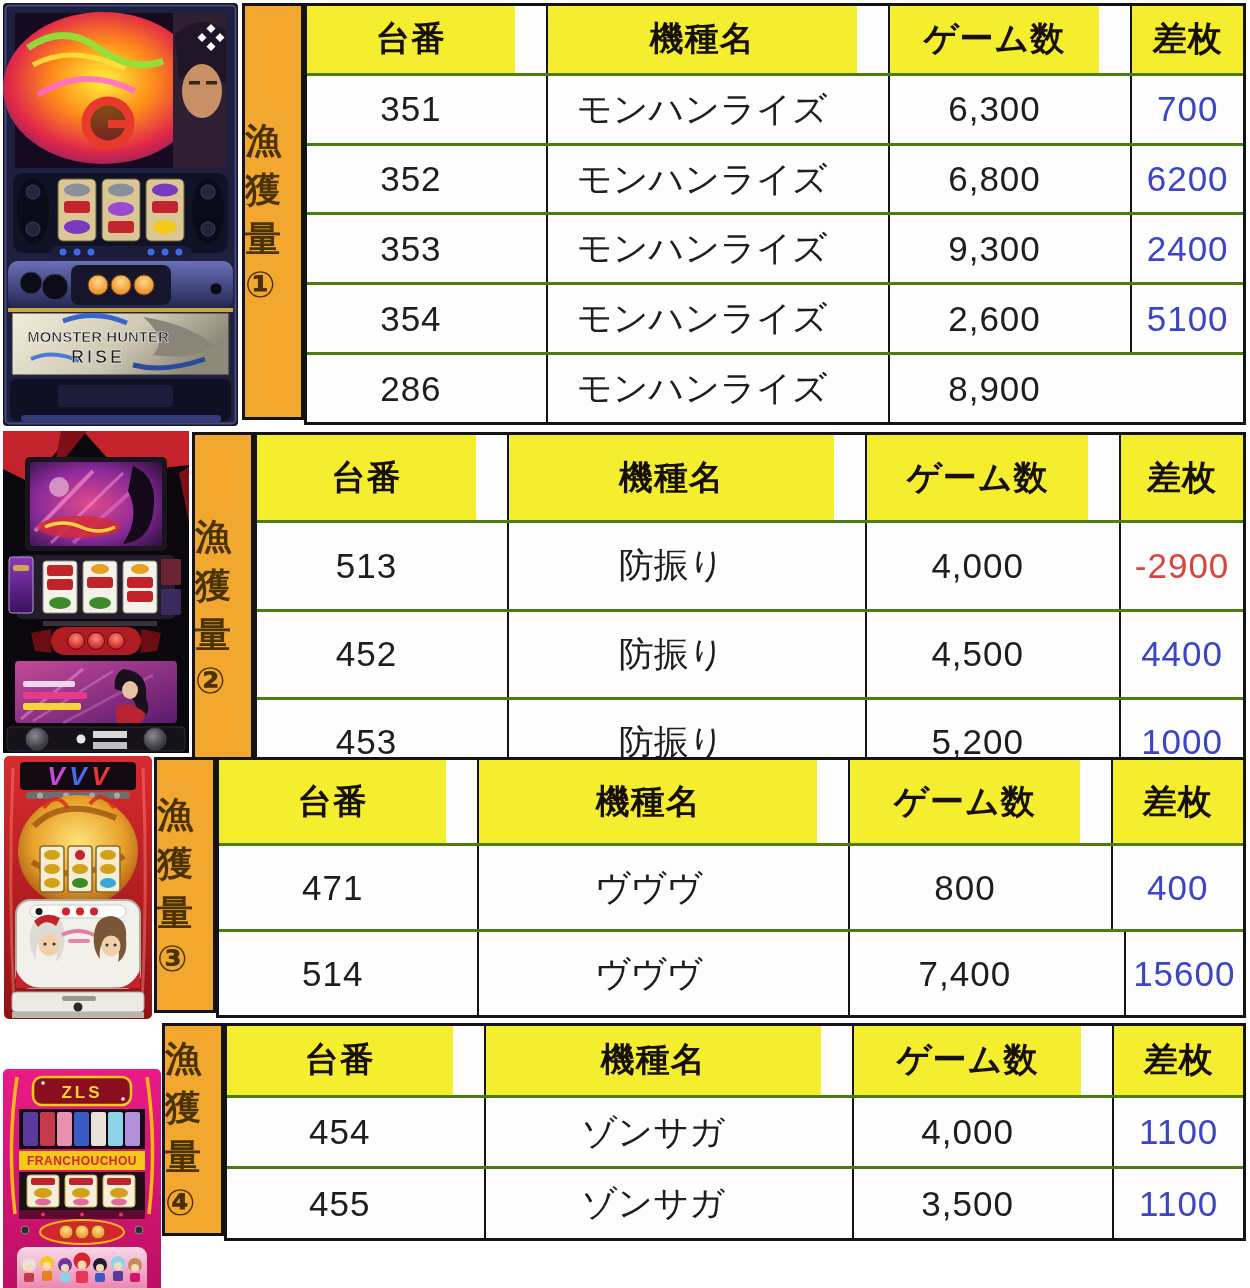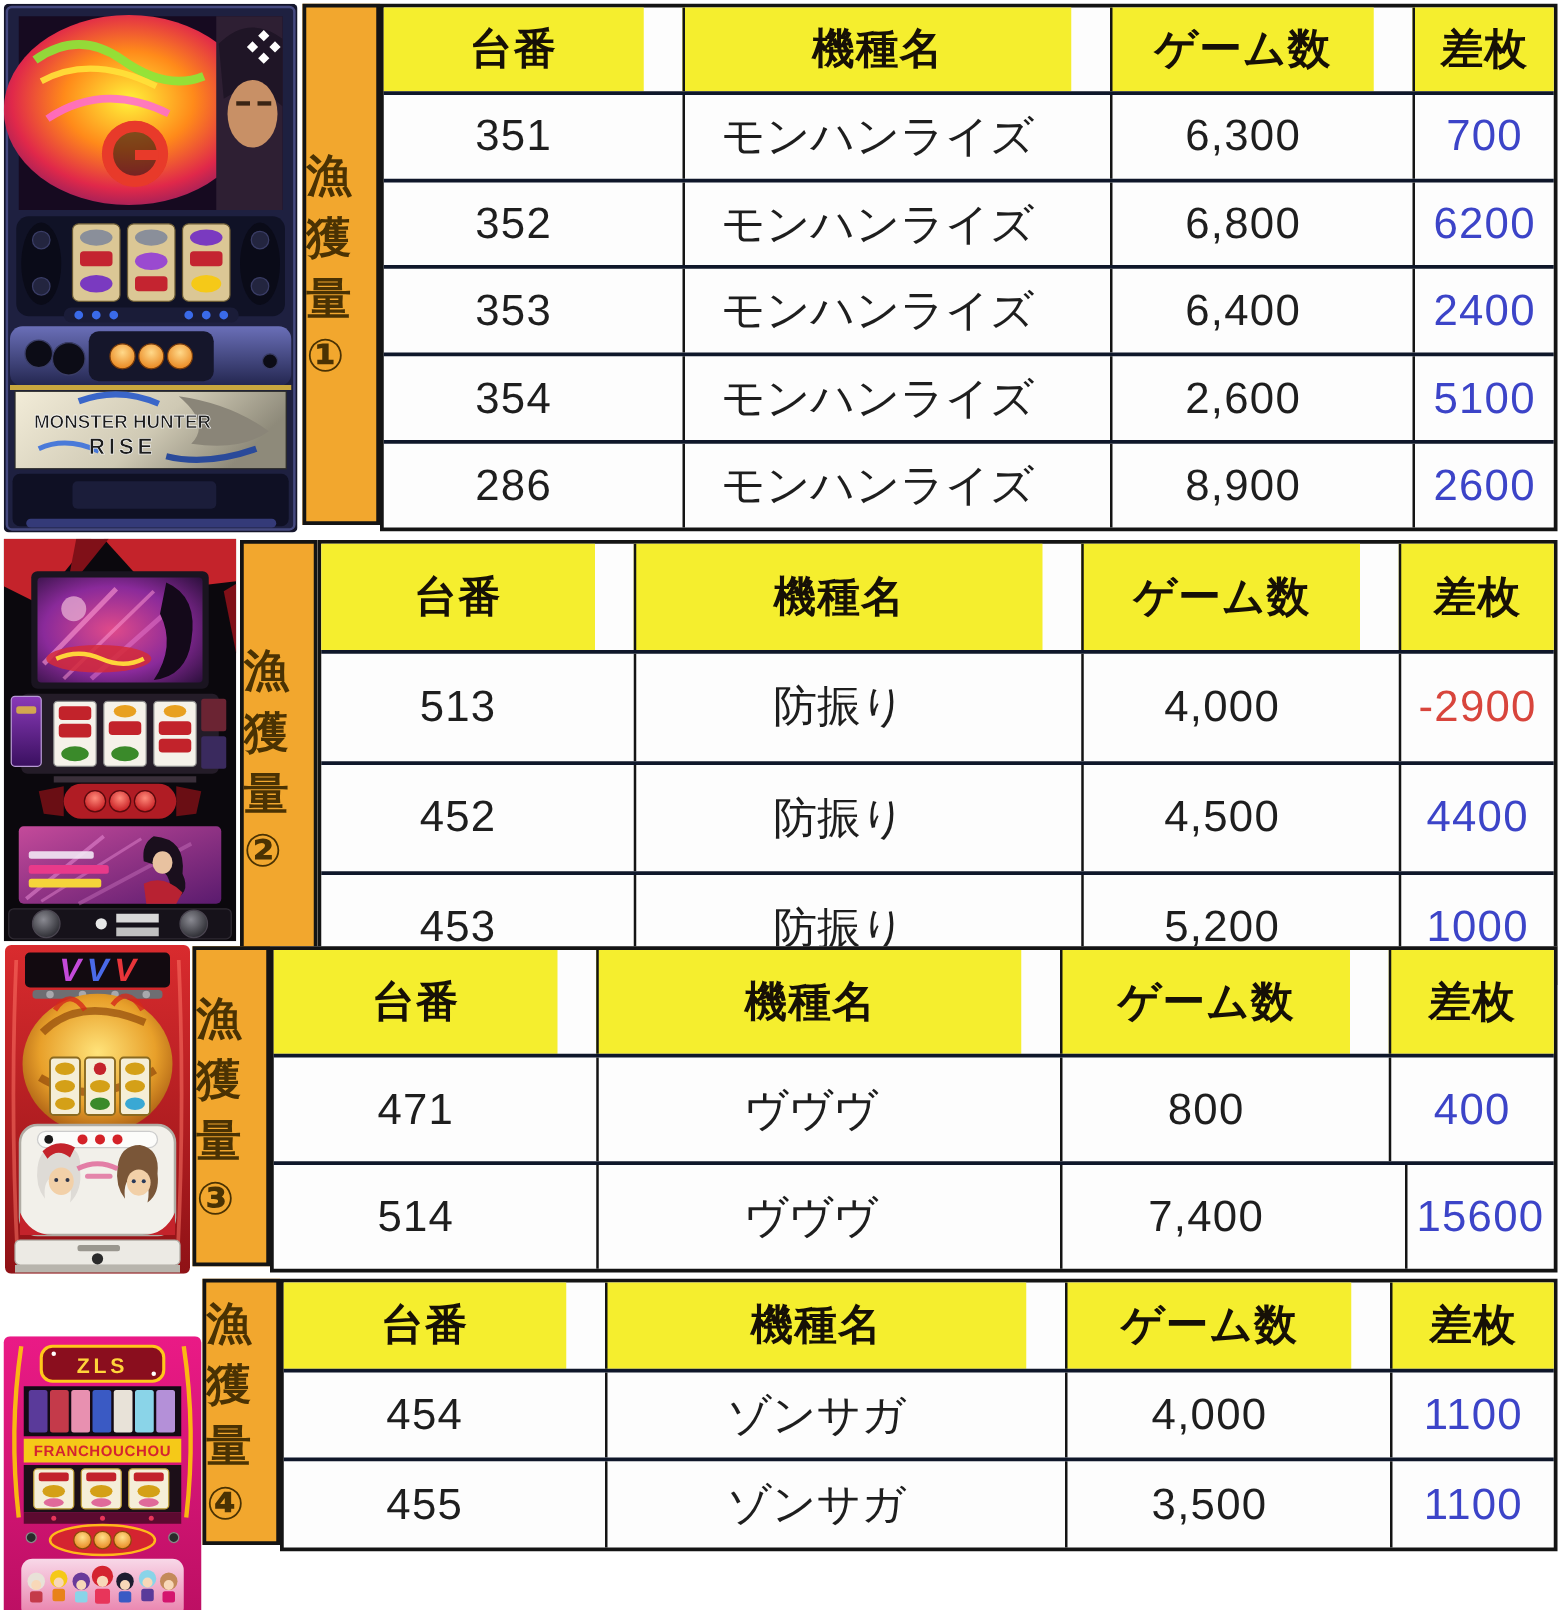--- a/index.html
+++ b/index.html
@@ -6,21 +6,21 @@
   .canvas{position:relative;width:1250px;height:1288px;background:#ffffff;overflow:hidden;
           font-family:"Liberation Sans","DejaVu Sans",sans-serif;}
 
   
   .tbl{position:absolute;display:flex;flex-direction:row;}
   .tbl-title{flex:0 0 56px;background:#F2A72E;border:3px solid #141414;display:flex;
              align-items:center;justify-content:center;font-size:36px;font-weight:700;
              color:#4A3203;margin-bottom:5px;letter-spacing:2px;}
   .tbl-grid{flex:1;display:flex;flex-direction:column;border:3px solid #141414;background:#FDFDFD;}
   .tr{flex:1;display:flex;min-height:0;gap:31px;}
-  .tr + .tr{border-top:3px solid #0f172a;}
+  .tr + .tr{border-top:3px solid #4d7c0f;}
   .td{display:flex;align-items:center;justify-content:center;font-size:35px;color:#1E1E1E;
       overflow:hidden;white-space:nowrap;}
   .td + .td{border-left:2.5px solid #141414;}
   .c1{width:22.2%;}.c2{width:33%;}.c3{width:22.4%;}.c4{flex:1;}
   .th{background:#F5EE2E;font-weight:700;color:#161006;font-size:34px;letter-spacing:1px;}
   .num{font-weight:500;letter-spacing:1px;}
 
   .t1{left:242px;top:3px;width:1004px;height:422px;}
   .t2{left:192px;top:432px;width:1054px;height:356px;}
   .t3{left:154px;top:757px;width:1092px;height:261px;}
@@ -413,34 +413,33 @@
       </div>
       <div class="tr">
         <div class="td c1 num">352</div>
         <div class="td c2">モンハンライズ</div>
         <div class="td c3 num">6,800</div>
         <div class="td c4 num" style="color: rgb(60, 68, 200);">6200</div>
       </div>
       <div class="tr">
         <div class="td c1 num">353</div>
         <div class="td c2">モンハンライズ</div>
-        <div class="td c3 num">6,400</div>
+        <div class="td c3 num">9,300</div>
         <div class="td c4 num" style="color: rgb(60, 68, 200);">2400</div>
       </div>
       <div class="tr">
         <div class="td c1 num">354</div>
         <div class="td c2">モンハンライズ</div>
         <div class="td c3 num">2,600</div>
         <div class="td c4 num" style="color: rgb(60, 68, 200);">5100</div>
       </div>
       <div class="tr">
         <div class="td c1 num">286</div>
         <div class="td c2">モンハンライズ</div>
         <div class="td c3 num">8,900</div>
-        <div class="td c4 num" style="color: rgb(60, 68, 200);">2600</div>
       </div>
     </div>
   </div>
 
   <div class="tbl t2">
     <div class="tbl-title">漁獲量②</div>
     <div class="tbl-grid">
       <div class="tr">
         <div class="td th c1">台番</div>
         <div class="td th c2">機種名</div>

